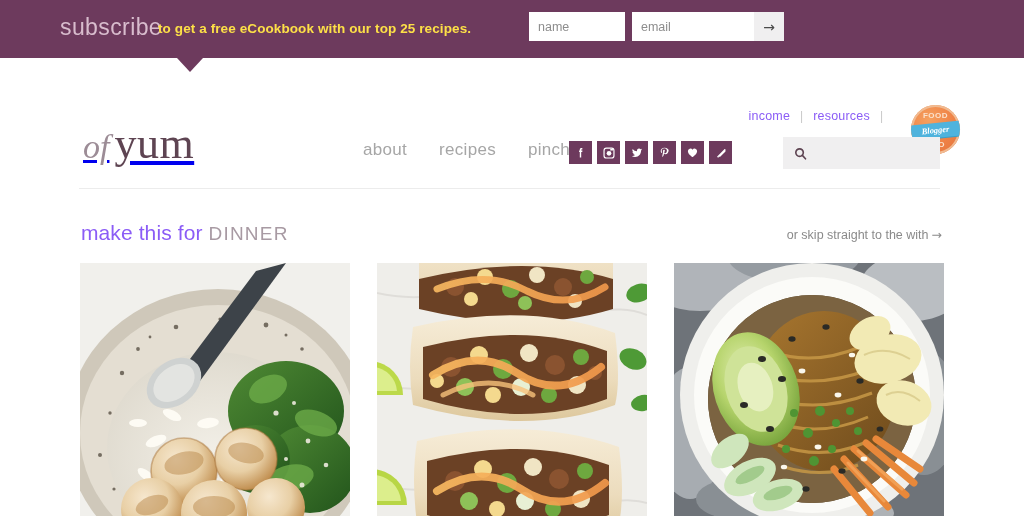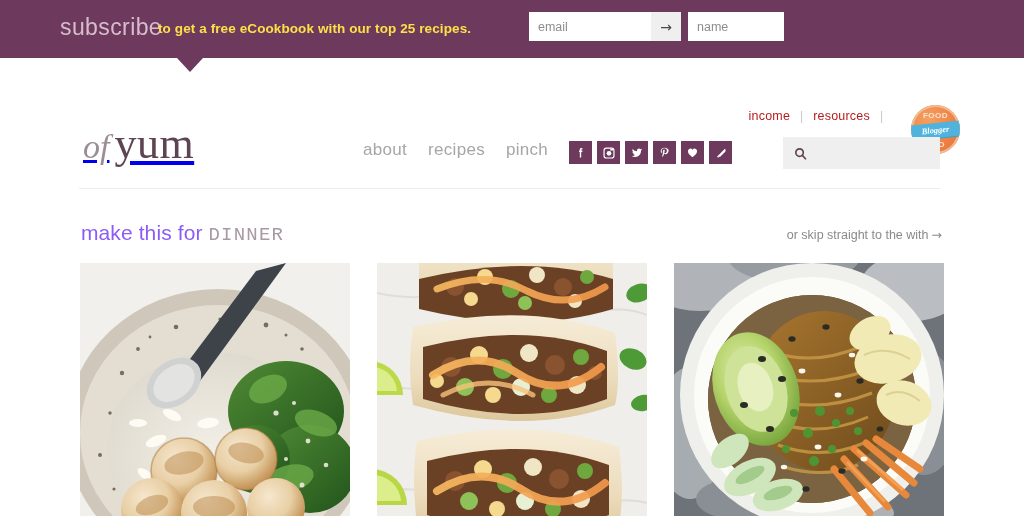--- a/index.html
+++ b/index.html
@@ -64,21 +64,21 @@
     cursor: pointer;
     font-family: "DejaVu Sans", sans-serif;
   }
 
   
   .util-row {
     position: absolute; right: 64px; top: 78px;
     display: flex; align-items: center; gap: 0;
   }
   .util-link {
-    font-size: 12.5px; color: #b91c1c;
+    font-size: 12.5px; color: #8b5cf6;
     text-decoration: none; letter-spacing: .2px;
     font-family: "Liberation Sans", sans-serif;
   }
   .util-sep { color: #c9c9c9; font-size: 12px; margin: 0 10px; }
 
   .fbp-badge {
     position: relative; margin-left: 18px;
     width: 49px; height: 49px; border-radius: 50%;
     background: radial-gradient(circle at 36% 30%, #f5a05f 0%, #ef8246 55%, #e2713a 100%);
     box-shadow: inset 0 0 0 2px #f0bb92;
@@ -119,21 +119,21 @@
     font-family: "Liberation Serif", serif;
     font-size: 44px; color: #5e4452; letter-spacing: .5px;
     font-weight: normal;
   }
   .logo .w2 {
     font-family: "Liberation Serif", serif;
     font-size: 34px; color: #9c8c96;
     font-style: italic; margin: 0 5px;
   }
 
-  .mainnav { position: absolute; left: 363px; top: 140px; display: flex; gap: 21px; }
+  .mainnav { position: absolute; left: 363px; top: 140px; display: flex; gap: 32px; }
   .mainnav a {
     font-family: "Liberation Sans", sans-serif;
     font-size: 17px; color: #a6a6a6; text-decoration: none;
     letter-spacing: .3px;
   }
 
   .social { position: absolute; left: 569px; top: 141px; display: flex; gap: 5px; }
   .soc {
     width: 23px; height: 23px; background: #6d3a5d;
     display: flex; align-items: center; justify-content: center;
@@ -159,21 +159,21 @@
     width: 861px; height: 1px; background: #ececec;
   }
 
   
   .sec-title { position: absolute; left: 81px; top: 221px; }
   .sec-title .t1 {
     font-family: "Liberation Sans", sans-serif;
     font-size: 21px; color: #8b5cf6; letter-spacing: .1px;
   }
   .sec-title .t2 {
-    font-family: Liberation Mono, monospace;
+    font-family: Liberation Sans, sans-serif;
     font-size: 19px; color: #a89aa3; letter-spacing: 1.2px;
     margin-left: 6px;
   }
   .skip-link {
     position: absolute; right: 82px; top: 227px;
     font-family: "Liberation Sans", sans-serif;
     font-size: 12.5px; color: #8a8a8a; text-decoration: none;
   }
   .skip-link .ar { font-family: "DejaVu Sans", sans-serif; margin-left: 3px; }
 
@@ -188,26 +188,26 @@
 </style>
 </head>
 <body>
 
 <div class="subscribe-bar">
   <div class="subscribe-inner">
     <div class="subscribe-word">subscribe</div>
     <div class="subscribe-tag">to get a free eCookbook with our top 25 recipes.</div>
 
     <div class="sub-fields">
+      <div class="field name">
+        <input type="text" placeholder="name" style="">
+      </div>
       <div class="field email">
         <input type="text" placeholder="email" style="">
         <div class="submit-arrow">→</div>
-      </div>
-      <div class="field name">
-        <input type="text" placeholder="name" style="">
       </div>
     </div>
   </div>
 </div>
 <div class="notch"></div>
 
 <div class="util-row">
   <a class="util-link" href="#">income</a>
   <span class="util-sep">|</span>
   <a class="util-link" href="#">resources</a>

